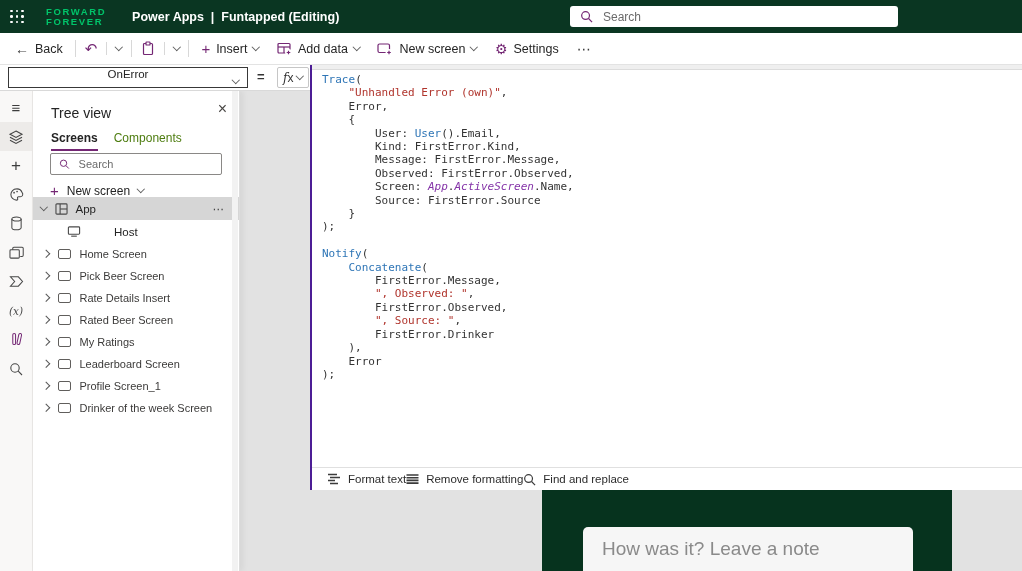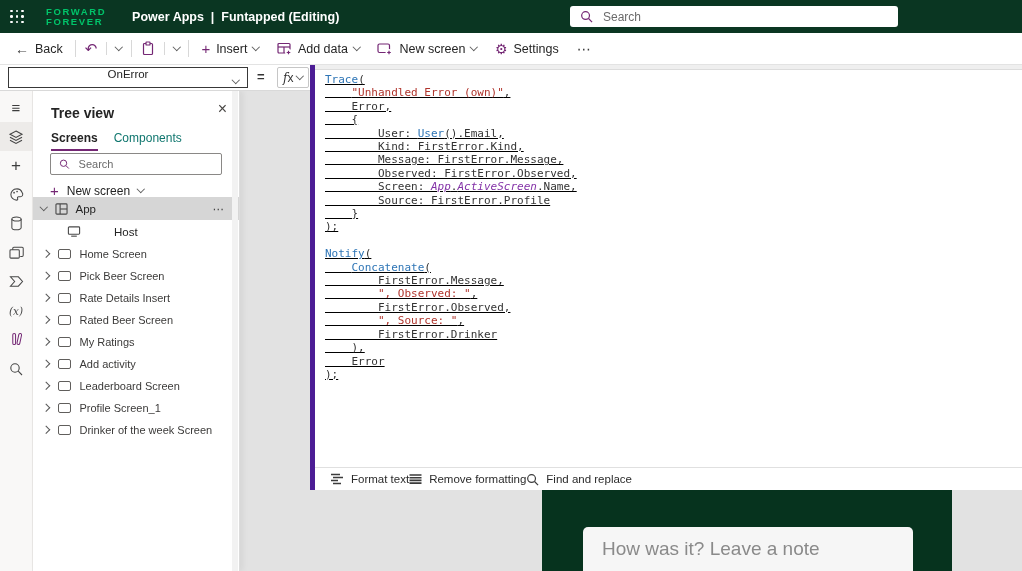--- a/index.html
+++ b/index.html
@@ -40,44 +40,44 @@
   .prop-dd { position:absolute; left:8px; top:2px; width:240px; height:21px; border:1px solid #383838;
     background:#fff; display:flex; align-items:center; padding:0 9px; font-size:11.5px; color:#242424; cursor:pointer;flex-direction:column; }
   .prop-dd .chv { margin-left:auto; }
   .eq { position:absolute; left:257px; top:4px; font-weight:bold; font-size:13px; color:#333; }
   .fx-btn { position:absolute; left:277px; top:2px; width:32px; height:21px; border:1px solid #c6c6c6;
     border-radius:2px; background:#fff; display:flex; align-items:center; justify-content:center; gap:4px;
     font-size:12px; color:#333; cursor:pointer; }
   .fx-btn em { font-family:"DejaVu Serif", serif; font-style:italic; }
   
   .editor { position:absolute; left:310px; top:65px; width:712px; height:425px; background:#fff;
-    border-left:5px solid #4c1d95; z-index:6;text-decoration:underline; }
+    border-left:2px solid #4c1d95; z-index:6; }
   .editor-strip { height:5px; background:#efefef; border-bottom:1px solid #dcdcdc; }
   .code { padding:3px 0 0 10px; font-family:"DejaVu Sans Mono", monospace; font-size:11px;
     line-height:13.4px; color:#333; }
   .cl { white-space:pre; min-height:13.4px; }
   .fn { color:#2e75b6; } .str { color:#b0342c; } .it { color:#8331a7; font-style:italic; }
   .editor-footer { position:absolute; left:0; bottom:0; width:100%; height:23px; border-top:1px solid #e0e0e0;
     background:#fff; display:flex; align-items:center; padding-left:15px; font-size:11.5px; color:#2b2b2b; }
   .fbtn { display:flex; align-items:center; gap:7px; cursor:pointer; }
   
   .rail { position:absolute; left:0; top:91px; width:33px; height:480px; background:#f9f8f7;
     border-right:1px solid #e8e6e4; z-index:4; display:flex; flex-direction:column; padding-top:2px; }
   .rail-item { height:29px; display:flex; align-items:center; justify-content:center; color:#464646; cursor:pointer; }
   .rail-item.sel { background:#edebe9; }
   .rail-glyph { font-size:15px; line-height:1; color:#3d3d3d; }
   .varx { font-size:10.5px; font-style:italic; color:#4a4a4a; font-family:"DejaVu Serif",serif; }
   
   .tree { position:absolute; left:33px; top:91px; width:207px; height:480px; background:#fff;
     border-right:1px solid #dcdcdc; box-shadow:3px 0 6px rgba(0,0,0,.06); z-index:4; }
   .tree::after { content:""; position:absolute; right:1px; top:0; bottom:0; width:6px; background:#f2f2f2; }
-  .tree-title { position:absolute; left:18px; top:14px; font-size:14px; font-weight:bold; color:#242424; }
+  .tree-title { position:absolute; left:18px; top:14px; font-size:14px; font-weight:normal; color:#242424; }
   .tree-close { position:absolute; right:12px; top:9px; font-size:16px; color:#484644; cursor:pointer; }
   .tabs { position:absolute; left:18px; top:40px; display:flex; gap:16px; }
-  .tab { font-size:12px; color:#0f766e; padding-bottom:4px; cursor:pointer; }
+  .tab { font-size:12px; color:#4d7c0f; padding-bottom:4px; cursor:pointer; }
   .tab.active { font-weight:bold; color:#242424; border-bottom:2px solid #742774; }
   .tree-search { position:absolute; left:17px; top:62px; width:172px; height:22px; border:1px solid #8a8886;
     border-radius:2px; background:#fff; display:flex; align-items:center; padding:0 8px; }
   .tree-search input { border:none; outline:none; width:100%; font-size:11px; margin-left:7px;
     font-family:inherit; color:#333; background:transparent; }
   .new-screen { position:absolute; left:17px; top:92px; display:flex; align-items:center; gap:8px;
     font-size:12px; color:#242424; cursor:pointer; }
   .app-row { position:absolute; left:0; top:106px; width:100%; height:23px; background:#d6d6d6;
     display:flex; align-items:center; padding-left:8px; cursor:pointer; font-size:11.5px; color:#242424; }
   .app-row .more { margin-left:auto; margin-right:14px; color:#424242; letter-spacing:1px; }
@@ -203,21 +203,21 @@
   <div class="code">
       <div class="cl"><span class="fn">Trace</span><span>(</span></div>
       <div class="cl"><span>    </span><span class="str">"Unhandled Error (own)"</span><span>,</span></div>
       <div class="cl"><span>    Error,</span></div>
       <div class="cl"><span>    {</span></div>
       <div class="cl"><span>        User: </span><span class="fn">User</span><span>().Email,</span></div>
       <div class="cl"><span>        Kind: FirstError.Kind,</span></div>
       <div class="cl"><span>        Message: FirstError.Message,</span></div>
       <div class="cl"><span>        Observed: FirstError.Observed,</span></div>
       <div class="cl"><span>        Screen: </span><span class="it">App</span><span>.</span><span class="it">ActiveScreen</span><span>.Name,</span></div>
-      <div class="cl"><span>        Source: FirstError.Profile</span></div>
+      <div class="cl"><span>        Source: FirstError.Source</span></div>
       <div class="cl"><span>    }</span></div>
       <div class="cl"><span>);</span></div>
       <div class="cl"></div>
       <div class="cl"><span class="fn">Notify</span><span>(</span></div>
       <div class="cl"><span>    </span><span class="fn">Concatenate</span><span>(</span></div>
       <div class="cl"><span>        FirstError.Message,</span></div>
       <div class="cl"><span>        </span><span class="str">", Observed: "</span><span>,</span></div>
       <div class="cl"><span>        FirstError.Observed,</span></div>
       <div class="cl"><span>        </span><span class="str">", Source: "</span><span>,</span></div>
       <div class="cl"><span>        FirstError.Drinker</span></div>
@@ -365,25 +365,20 @@
         <span>Rated Beer Screen</span>
       </div>
       <div class="srow">
         <span class="chv r"></span>
         <span class="scr-ico"></span>
         <span>My Ratings</span>
       </div>
       <div class="srow">
         <span class="chv r"></span>
         <span class="scr-ico"></span>
-        <span>Add activity</span>
-      </div>
-      <div class="srow">
-        <span class="chv r"></span>
-        <span class="scr-ico"></span>
         <span>Leaderboard Screen</span>
       </div>
       <div class="srow">
         <span class="chv r"></span>
         <span class="scr-ico"></span>
         <span>Profile Screen_1</span>
       </div>
       <div class="srow">
         <span class="chv r"></span>
         <span class="scr-ico"></span>

